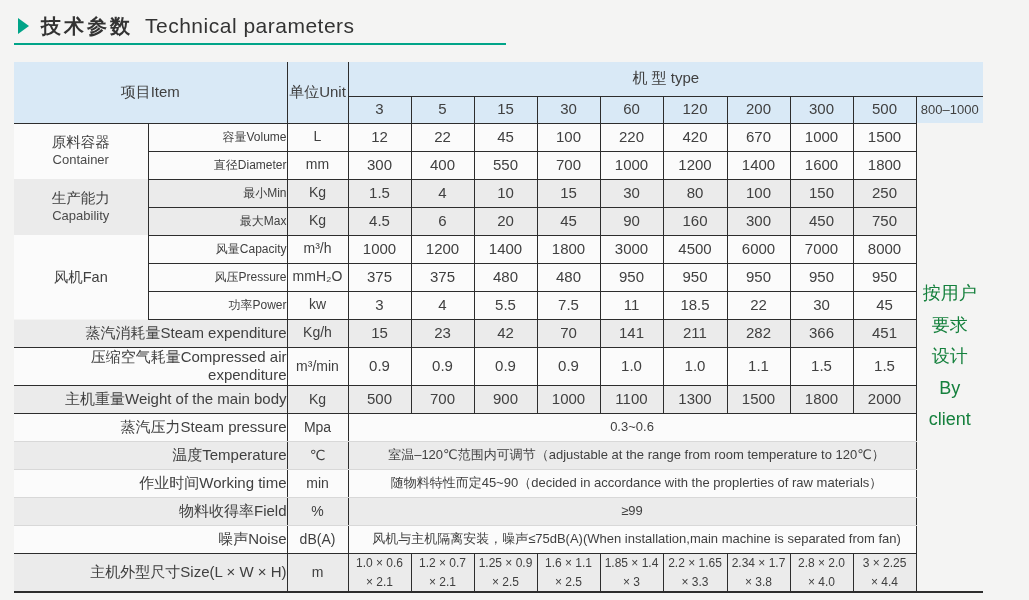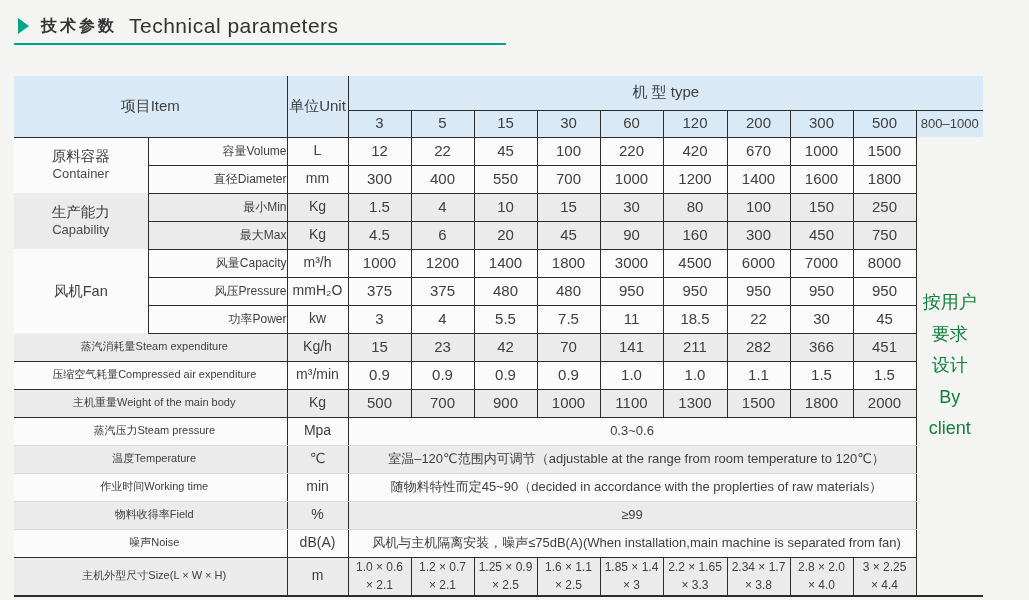--- a/index.html
+++ b/index.html
@@ -6,43 +6,43 @@
   body{
     width:1029px;height:600px;position:relative;overflow:hidden;
     background:#f4f4f3;
     font-family:"Liberation Sans","DejaVu Sans",sans-serif;
     color:#404040;
   }
   
   .title-bar{position:absolute;left:14px;top:10px;width:492px;height:36px;}
   .title-row{display:flex;align-items:center;gap:12px;height:32px;}
   .arrow{width:0;height:0;border-left:11px solid #00a488;border-top:8px solid transparent;border-bottom:8px solid transparent;margin-left:4px;}
-  .t-zh{font-size:16px;font-weight:bold;letter-spacing:3px;color:#333;}
+  .t-zh{font-size:20px;font-weight:bold;letter-spacing:3px;color:#333;}
   .t-en{font-size:21px;color:#333;letter-spacing:0.5px;}
   .t-underline{position:absolute;left:0;top:33px;width:492px;height:2px;background:#00a488;}
   
   table{
-    position:absolute;left:14px;top:76px;width:969px;
+    position:absolute;left:14px;top:62px;width:969px;
     border-collapse:collapse;table-layout:fixed;
   }
   td,th{padding:0;margin:0;text-align:center;vertical-align:middle;
     font-weight:normal;font-size:15px;line-height:1.25;overflow:hidden;}
   tr.hr1{height:34px;} tr.hr2{height:27px;}
   tr.r{height:28px;} tr.rsize{height:36px;}
   .hdr{background:#d9e9f6;}
   .w{background:#fbfbfb;}
   .g{background:#ebebeb;}
   .br{border-right:1px solid #2d2d2d;}
   .bb{border-bottom:1px solid #2d2d2d;}
   .bbl{border-bottom:1px solid #d8d8d8;}
   .bbt{border-bottom:2px solid #2d2d2d;}
   .gc{font-size:14.5px;line-height:1.3;}
   .gc .en{font-size:13px;color:#4a4a4a;}
   .lbl{text-align:right;padding-left:20px;font-size:12px;}
-  .lbl2{text-align:center;padding-left:8px;font-size:11px;}
+  .lbl2{text-align:right;padding-left:8px;font-size:15px;}
   .unit{font-size:14px;}
   .num{font-size:15px;}
   .merged{font-size:13px;}
   .merged.left{text-align:center;padding-left:9px;}
   .size{font-size:12px;line-height:1.55;white-space:pre-line;}
   .byclient{background:transparent;font-size:18px;line-height:1.75;white-space:pre-line;color:#15803d;}
 </style>
 </head>
 <body>
 

